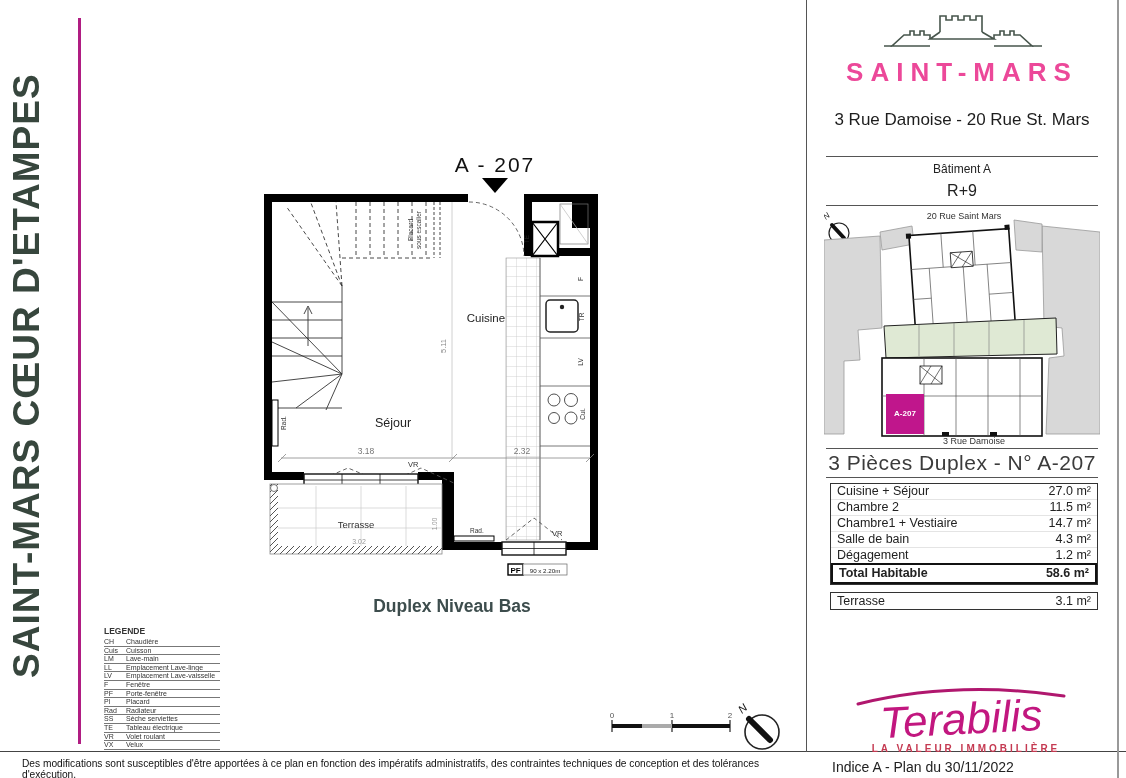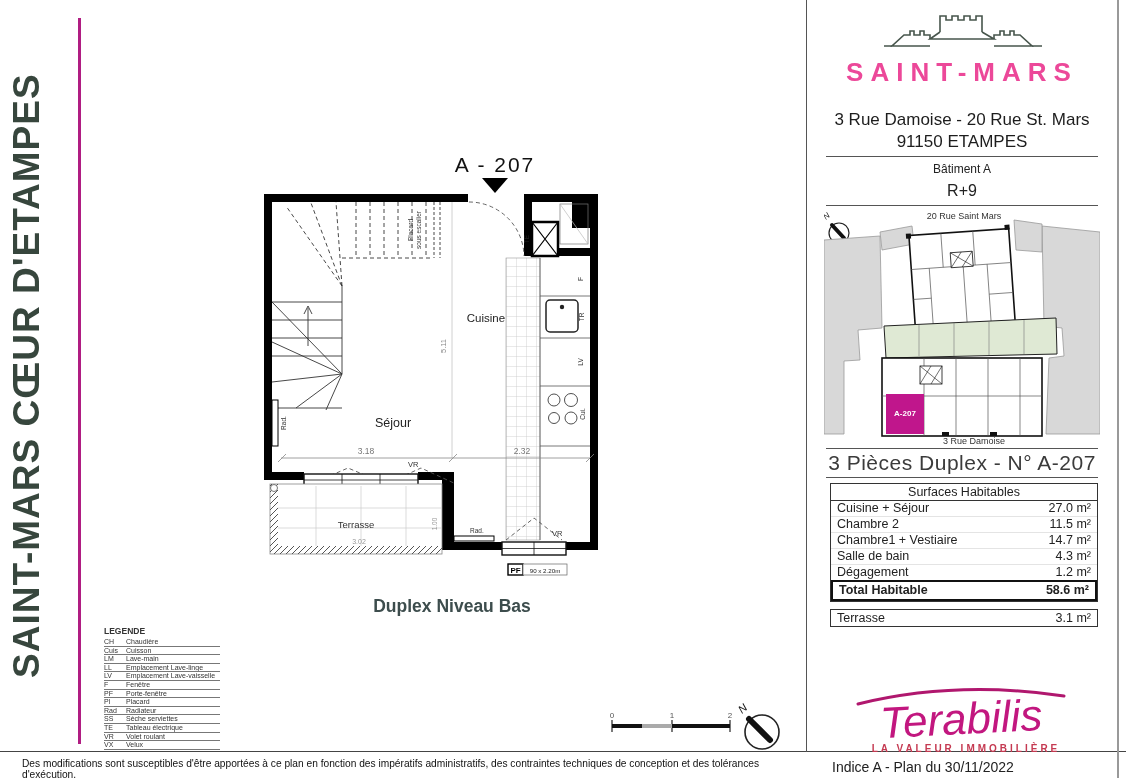--- a/index.html
+++ b/index.html
@@ -309,21 +309,20 @@
     <g stroke="#47554c" stroke-width="1.6" fill="none" stroke-linejoin="miter">
       <path d="M60 26 V10 H66 V14 H72 V10 H78 V14 H84 V10 H90 V14 H96 V10 H102 V26"></path>
       <path d="M60 26 L50 33 H114 L102 26"></path>
       <path d="M50 33 V29 H44 V25 H40 V29 H34 V25 H30 V29 H24 L12 40 H50"></path>
       <path d="M114 33 V29 H120 V25 H124 V29 H130 V25 H134 V29 H140 L152 40 H114"></path>
       <path d="M4 40 H12 M152 40 H162"></path>
     </g>
   </svg>
   <div class="abs rp-center" id="brand-name">SAINT-MARS</div>
   <div class="abs rp-center" id="addr1">3 Rue Damoise - 20 Rue St. Mars</div>
-  <div class="abs rp-center" id="addr2">91150 ETAMPES</div>
   <div class="hr abs" style="top:156px;"></div>
   <div class="abs rp-center" id="building">Bâtiment A</div>
   <div class="abs rp-center" id="floor">R+9</div>
   <div class="hr abs" style="top:205px;"></div>
 
   <svg class="abs" style="left:824px; top:208px;" width="276" height="238" viewBox="0 0 276 238">
     <text x="140" y="11" font-size="9" fill="#333" text-anchor="middle">20 Rue Saint Mars</text>
     <g>
       <circle cx="15" cy="25" r="10" fill="#fff" stroke="#222" stroke-width="1.2"></circle>
       <line x1="20" y1="30" x2="8" y2="17" stroke="#111" stroke-width="4" stroke-linecap="round"></line>
@@ -359,21 +358,20 @@
     </g>
     <text x="150" y="236" font-size="9" fill="#333" text-anchor="middle">3 Rue Damoise</text>
   </svg>
 
   <div class="hr abs" style="top:448px;"></div>
   <div class="abs rp-center" id="unit-heading">3 Pièces Duplex - N° A-207</div>
   <div class="hr abs" style="top:477px;"></div>
 
   <div id="surface-table" class="abs">
     <div class="tbl-box">
-      <div class="tbl-head">Surfaces Habitables</div>
       <div>
           <div class="srow">
             <span class="sr-c0">Cuisine + Séjour</span>
             <span class="sr-c1">27.0 m²</span>
           </div>
           <div class="srow">
             <span class="sr-c0">Chambre 2</span>
             <span class="sr-c1">11.5 m²</span>
           </div>
           <div class="srow">

